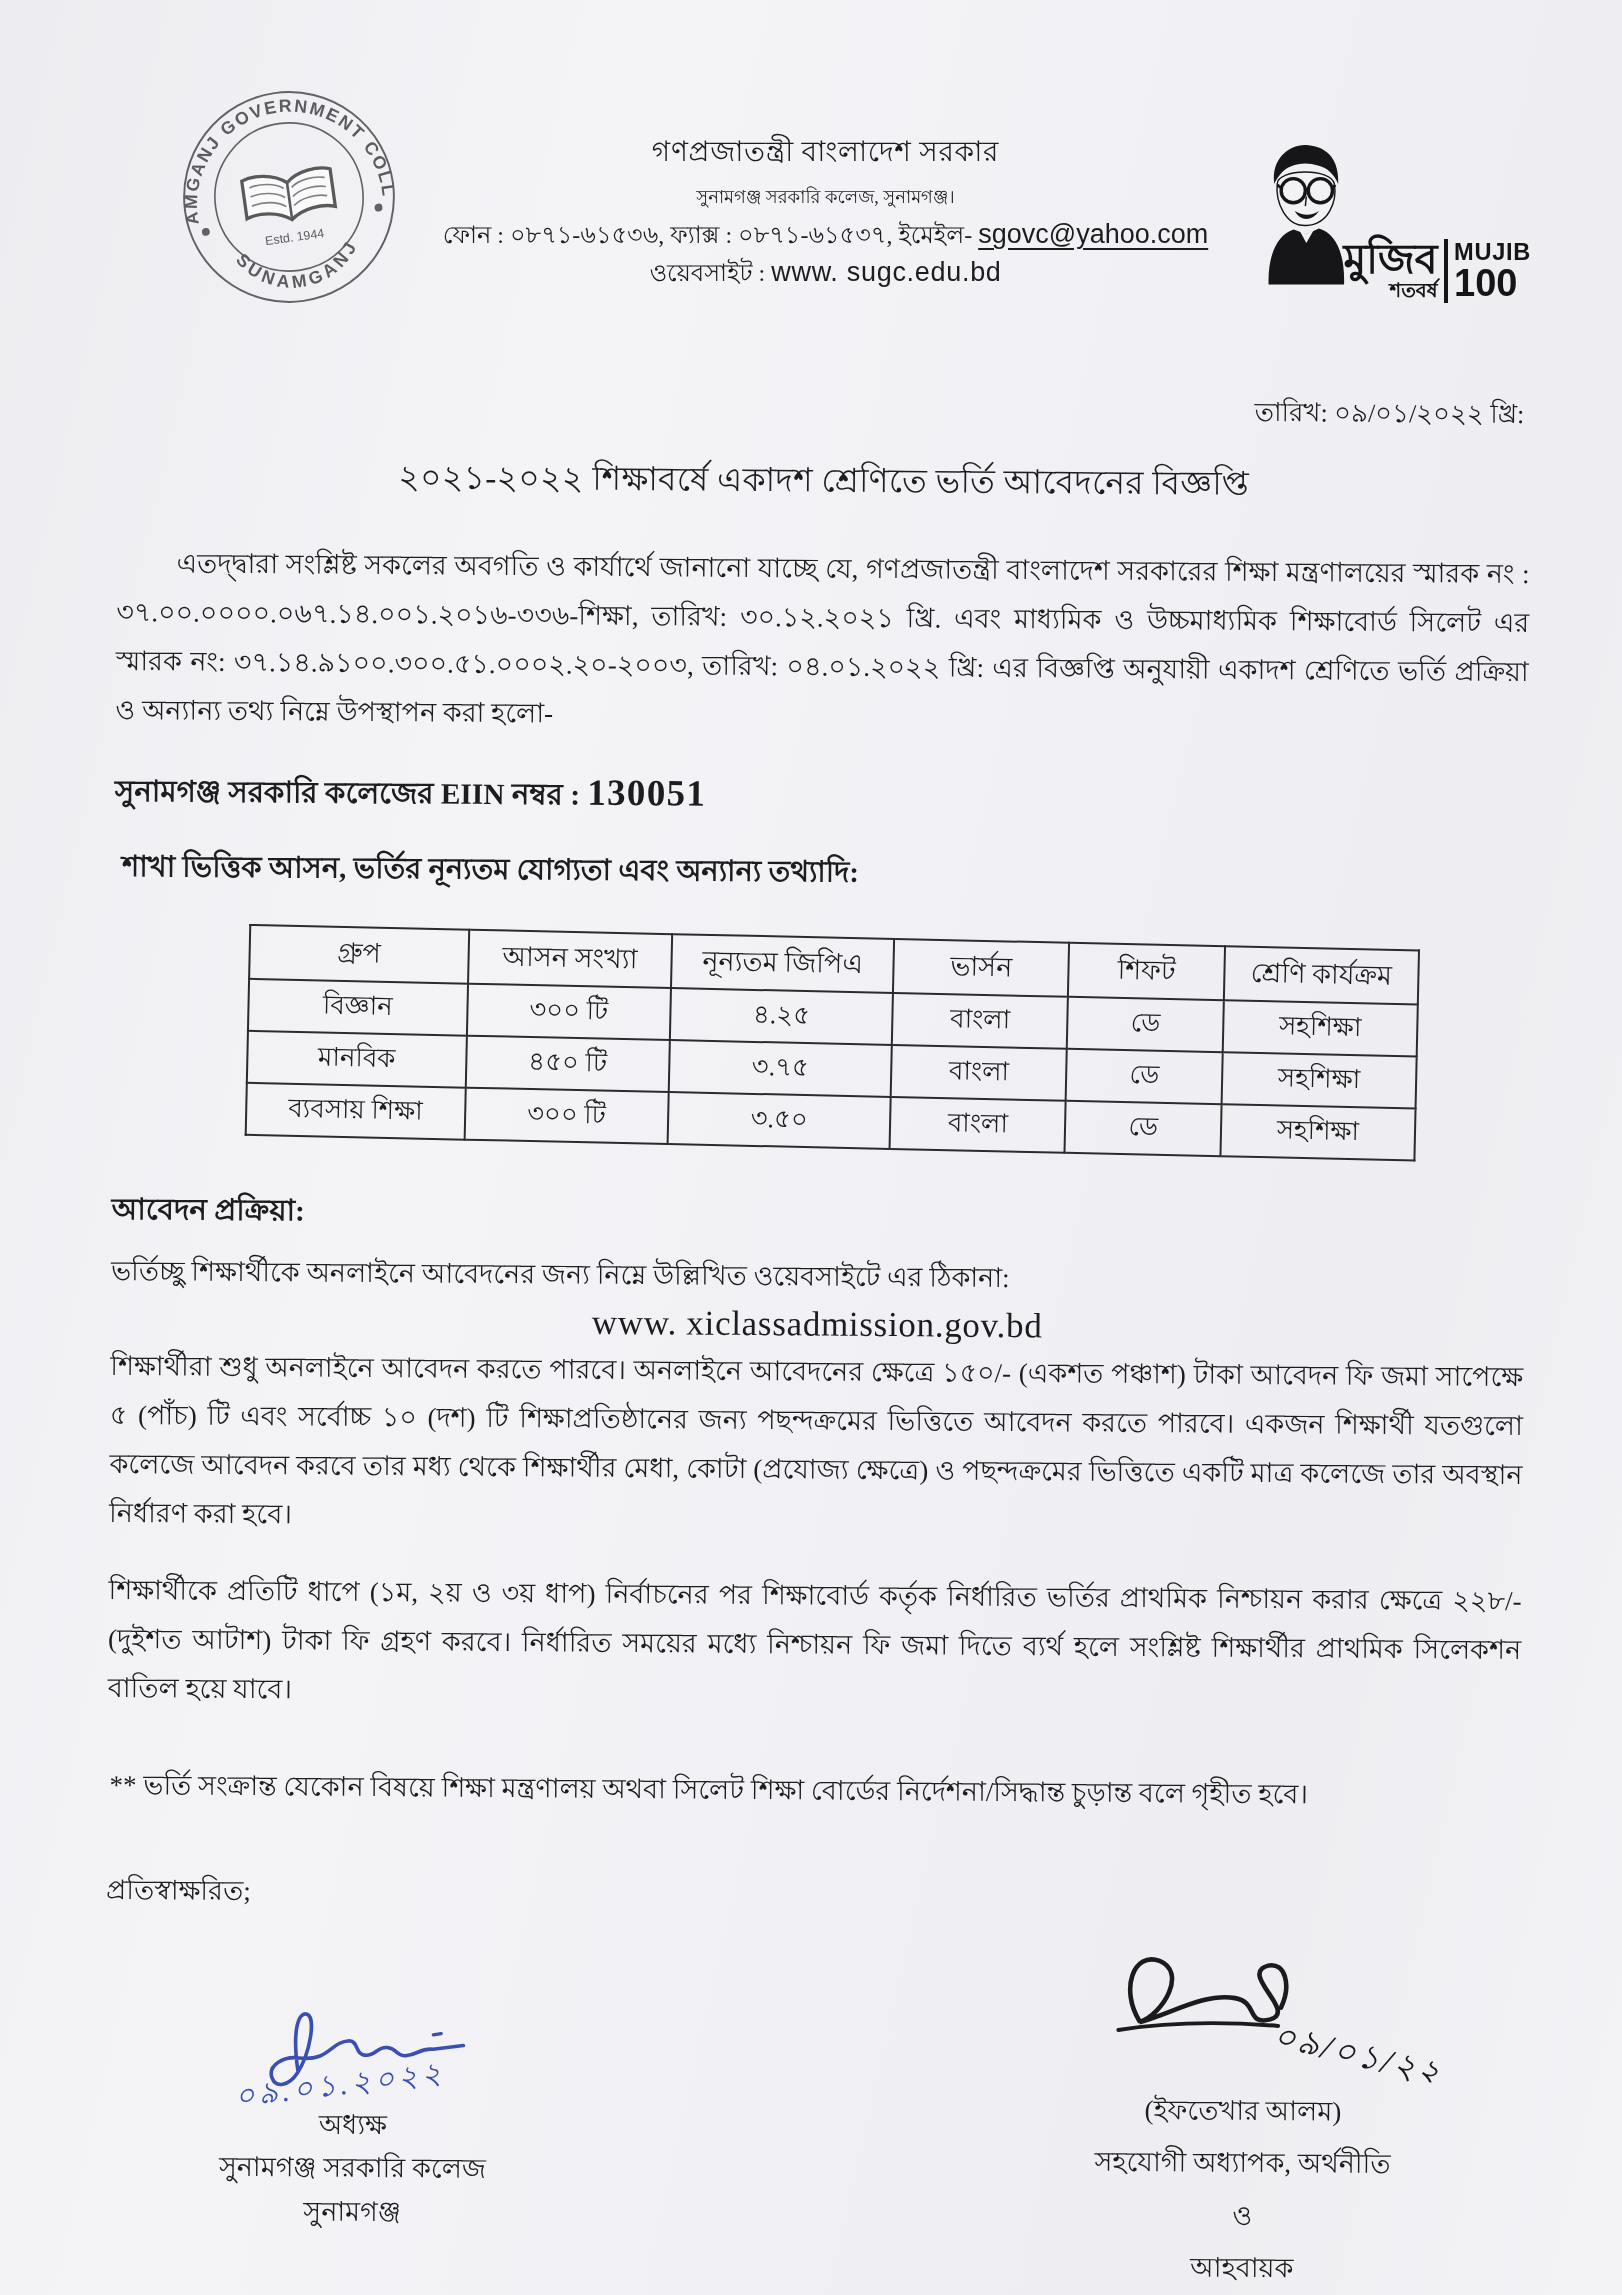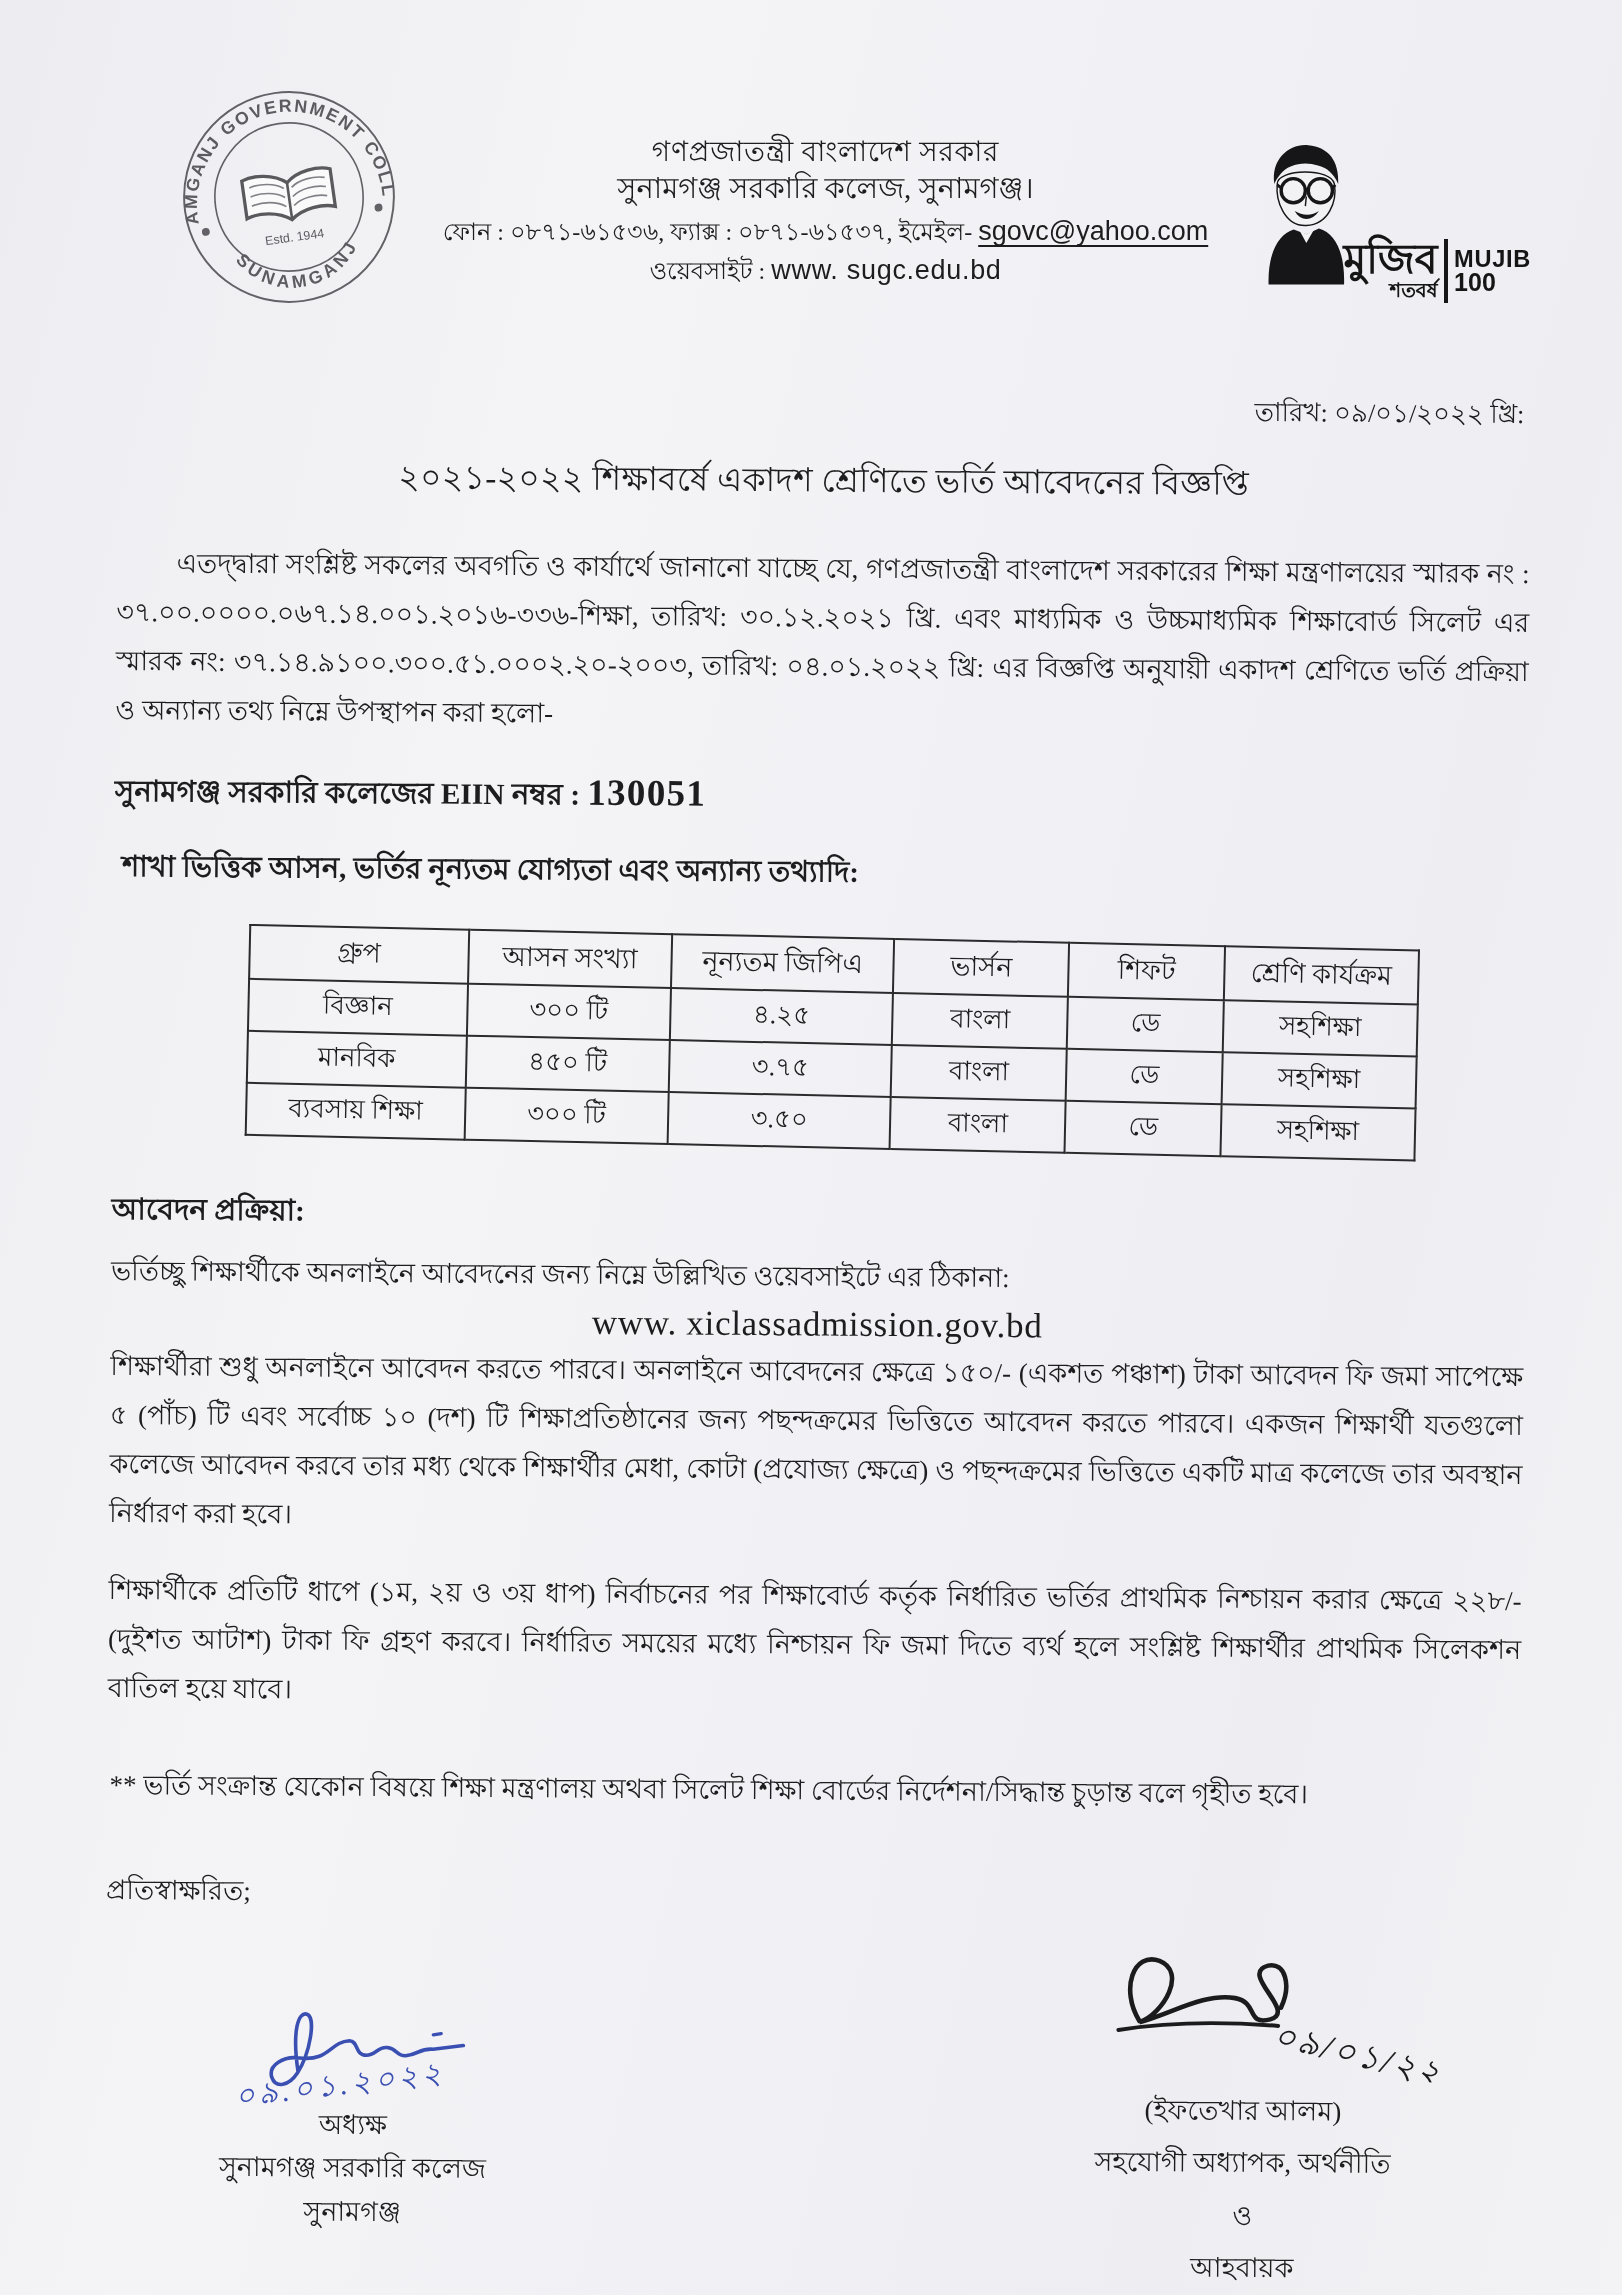--- a/index.html
+++ b/index.html
@@ -12,35 +12,35 @@
     color:#1d1c1e;
     font-family:"Liberation Serif","DejaVu Serif",serif;
   }
   .bn{font-family:"Liberation Serif","DejaVu Serif",serif;}
 
   
   .seal{position:absolute;left:171px;top:79px;width:236px;height:236px;transform:rotate(-8deg);opacity:.82;}
   .header-center{position:absolute;left:256px;top:134px;width:1139px;text-align:center;line-height:1.25;}
   .govt-line{font-size:28px;letter-spacing:0.7px;}
   .office-line{font-size:33px;font-weight:bold;margin-top:9.2px;}
-  .college-line{font-size:29px;margin-top:1px;}
+  .college-line{font-size:18px;margin-top:17px;}
   .contact-line{font-size:24px;margin-top:9.2px;}
   .contact-line .email{font-family:"Liberation Sans","DejaVu Sans",sans-serif;font-size:27px;text-decoration:underline;text-underline-offset:4.6px;}
   .website-line{font-size:24px;margin-top:5px;}
   .website-line .site{font-family:"Liberation Sans","DejaVu Sans",sans-serif;font-size:27px;letter-spacing:0.7px;}
 
   .mujib{position:absolute;right:92px;top:104px;width:275px;height:236px;}
   .mujib-inner{display:flex;align-items:flex-end;}
   .mujib-text{display:flex;align-items:stretch;margin-left:-9.2px;margin-bottom:17px;}
   .mujib-bn{display:flex;flex-direction:column;align-items:flex-end;justify-content:center;padding-right:6.5px;border-right:4.6px solid #151515;}
   .mujib-bn .nm{font-size:41px;font-weight:bold;line-height:1;color:#151515;}
   .mujib-bn .yr{font-size:19.6px;font-weight:bold;line-height:1.15;color:#151515;}
   .mujib-en{display:flex;flex-direction:column;justify-content:center;padding-left:6px;}
   .mujib-en .nm{font-family:"Liberation Sans","DejaVu Sans",sans-serif;font-size:23.6px;font-weight:bold;line-height:1;letter-spacing:0.7px;color:#151515;}
-  .mujib-en .num{font-family:"Liberation Sans","DejaVu Sans",sans-serif;font-size:25px;font-weight:bold;line-height:.95;color:#151515;}
+  .mujib-en .num{font-family:"Liberation Sans","DejaVu Sans",sans-serif;font-size:38px;font-weight:bold;line-height:.95;color:#151515;}
 
   
   .content{position:absolute;left:118px;top:383px;width:1413px;transform:rotate(.45deg);transform-origin:0 0;}
   .date-line{text-align:right;font-size:26px;padding-right:6.5px;}
   .doc-title{text-align:center;font-size:33px;margin-top:22px;letter-spacing:0.3px;}
   .intro-para{margin-top:34px;font-size:27px;line-height:1.82;text-align:justify;text-indent:60px;}
   .eiin-line{margin-top:31px;font-size:29.4px;font-weight:bold;}
   .eiin-line .eiin-num{font-family:"Liberation Serif","DejaVu Serif",serif;font-size:37px;letter-spacing:1.3px;}
   .table-caption{margin-top:26px;font-size:29px;font-weight:bold;padding-left:7.9px;}
 

